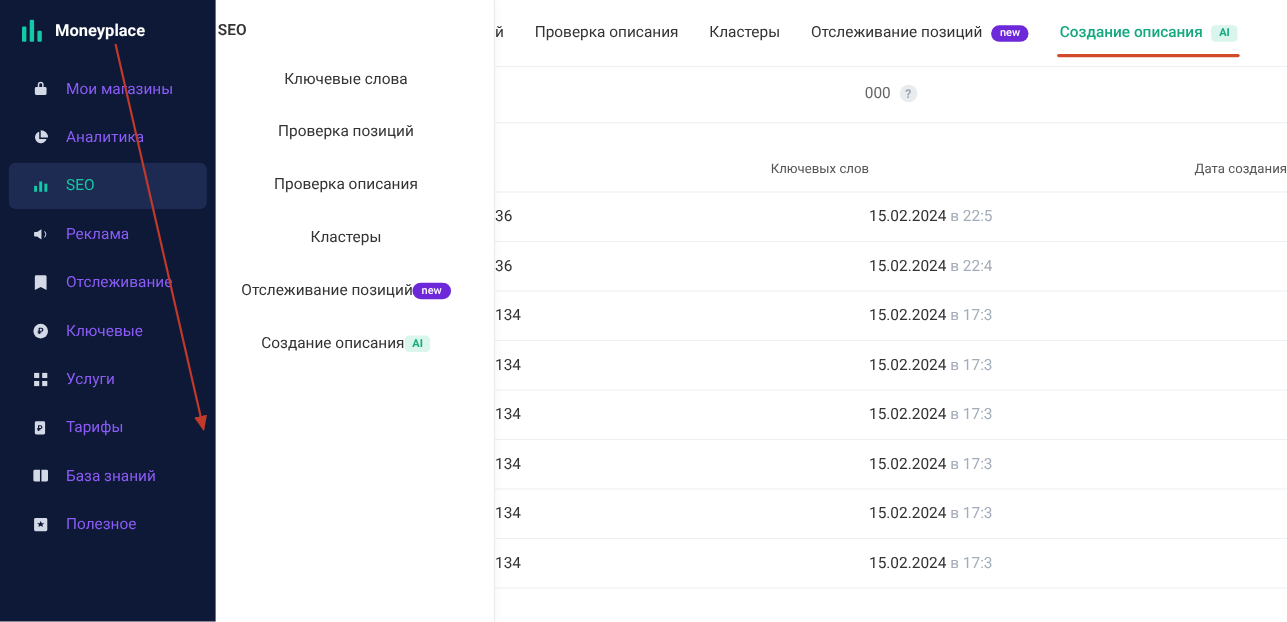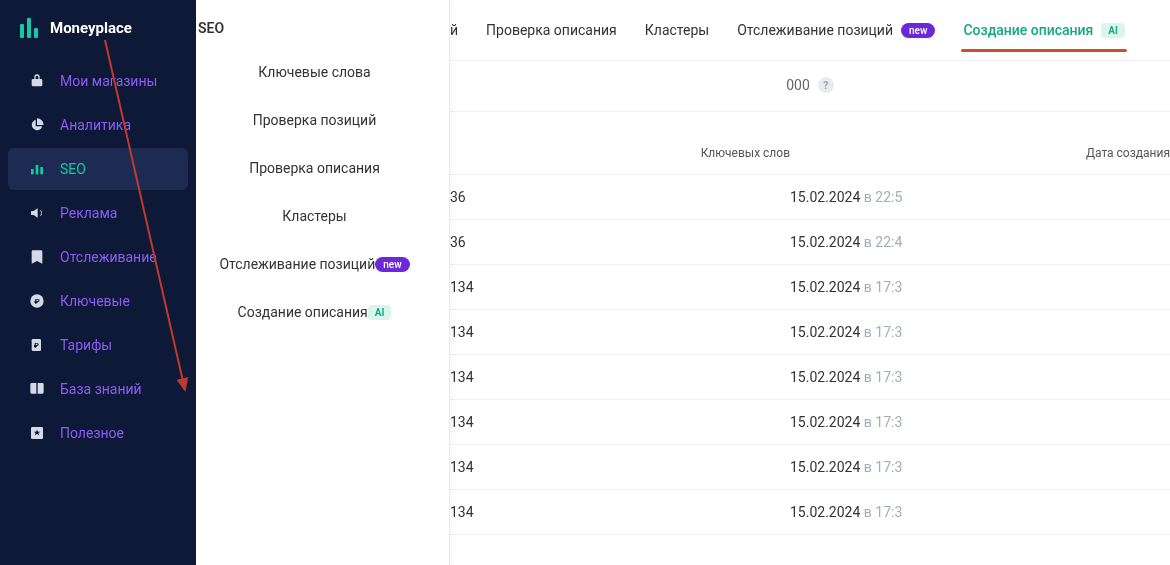--- a/index.html
+++ b/index.html
@@ -107,20 +107,31 @@
           <svg viewBox="0 0 24 24" width="16" height="16">
             <circle cx="12" cy="12" r="10"></circle>
             <text x="12" y="16" text-anchor="middle" fill="#0d1936" font-size="12" font-weight="700">₽</text>
           </svg>
         </span>
       <span class="side-label">Ключевые</span>
     </div>
     <div class="side-item">
       <span class="side-icon">
           <svg viewBox="0 0 24 24" width="16" height="16">
+            <rect x="3" y="3" width="7" height="7"></rect>
+            <rect x="14" y="3" width="7" height="7"></rect>
+            <rect x="3" y="14" width="7" height="7"></rect>
+            <rect x="14" y="14" width="7" height="7"></rect>
+          </svg>
+        </span>
+      <span class="side-label">Услуги</span>
+    </div>
+    <div class="side-item">
+      <span class="side-icon">
+          <svg viewBox="0 0 24 24" width="16" height="16">
             <rect x="4" y="3" width="14" height="18" rx="2"></rect>
             <text x="11" y="16" text-anchor="middle" fill="#0d1936" font-size="11" font-weight="700">₽</text>
           </svg>
         </span>
       <span class="side-label">Тарифы</span>
     </div>
     <div class="side-item">
       <span class="side-icon">
           <svg viewBox="0 0 24 24" width="16" height="16">
             <path d="M4 3h7v16H4a2 2 0 01-2-2V5a2 2 0 012-2zm9 0h7a2 2 0 012 2v12a2 2 0 01-2 2h-7V3z"></path>

